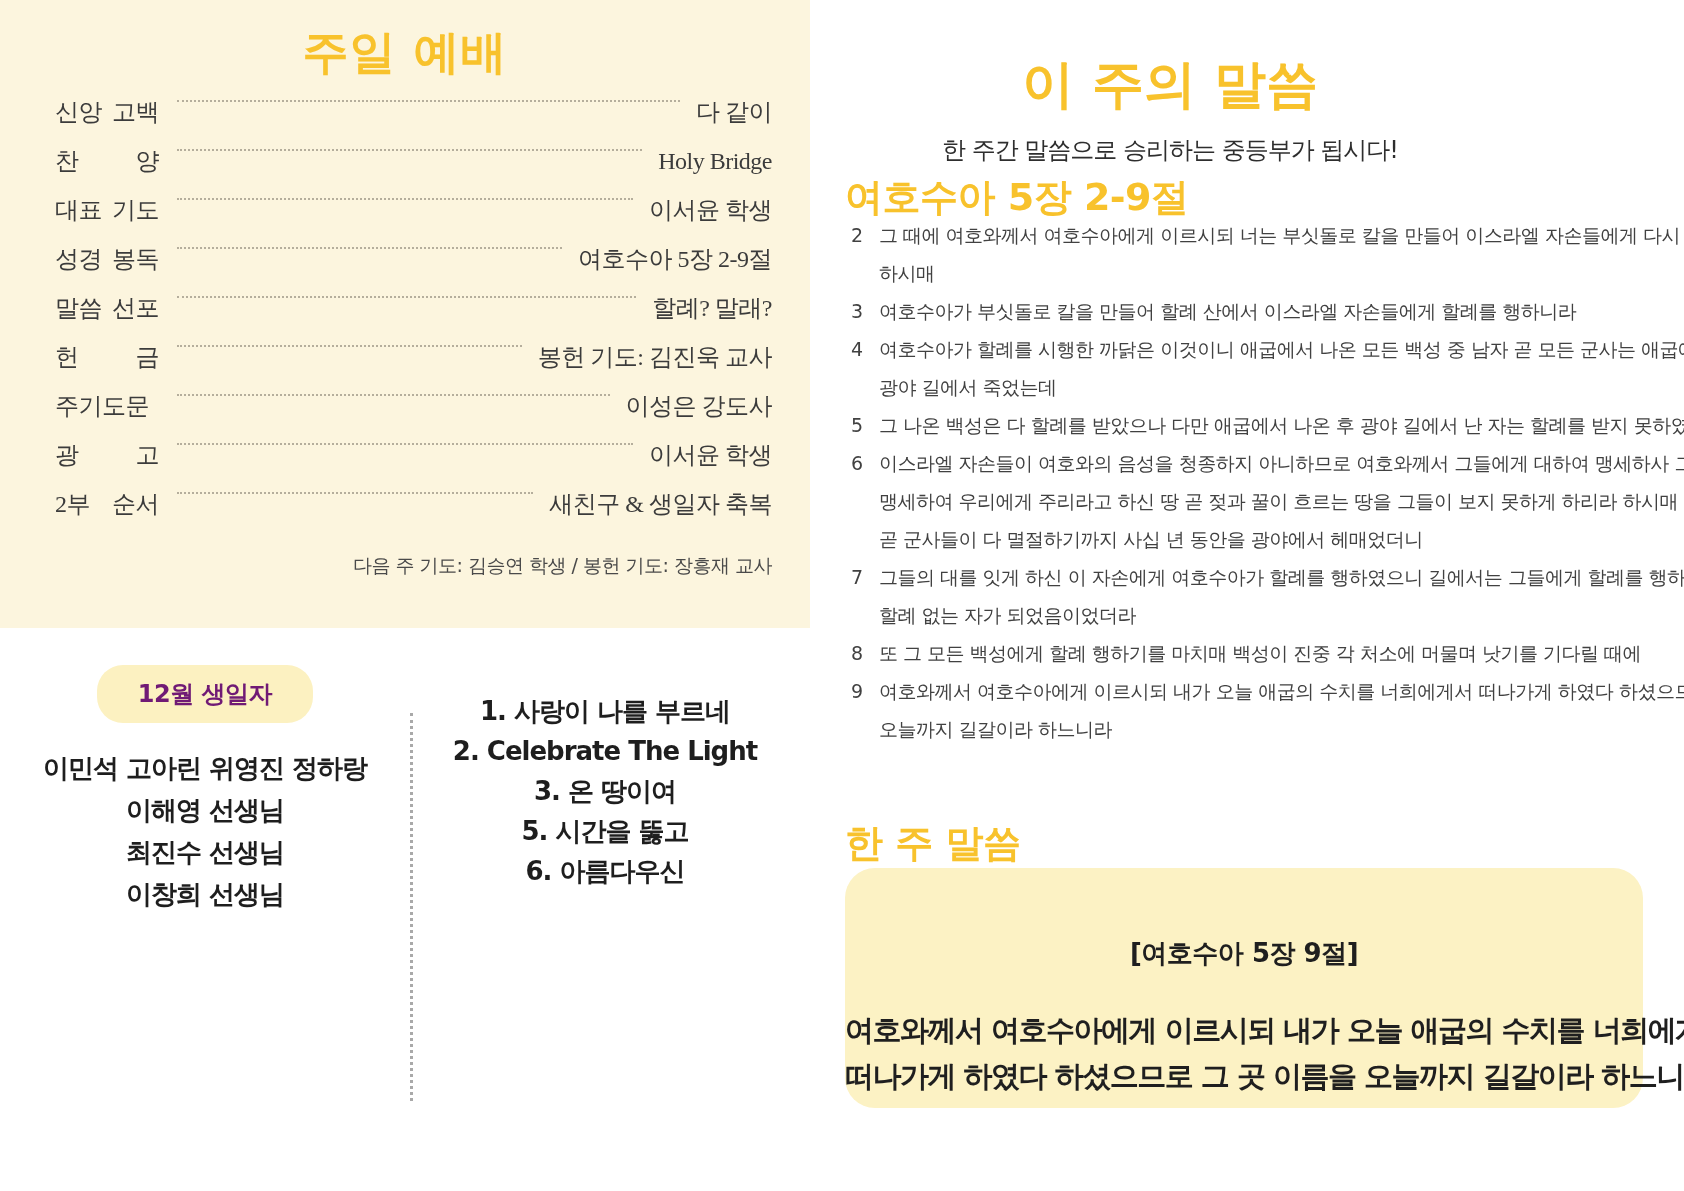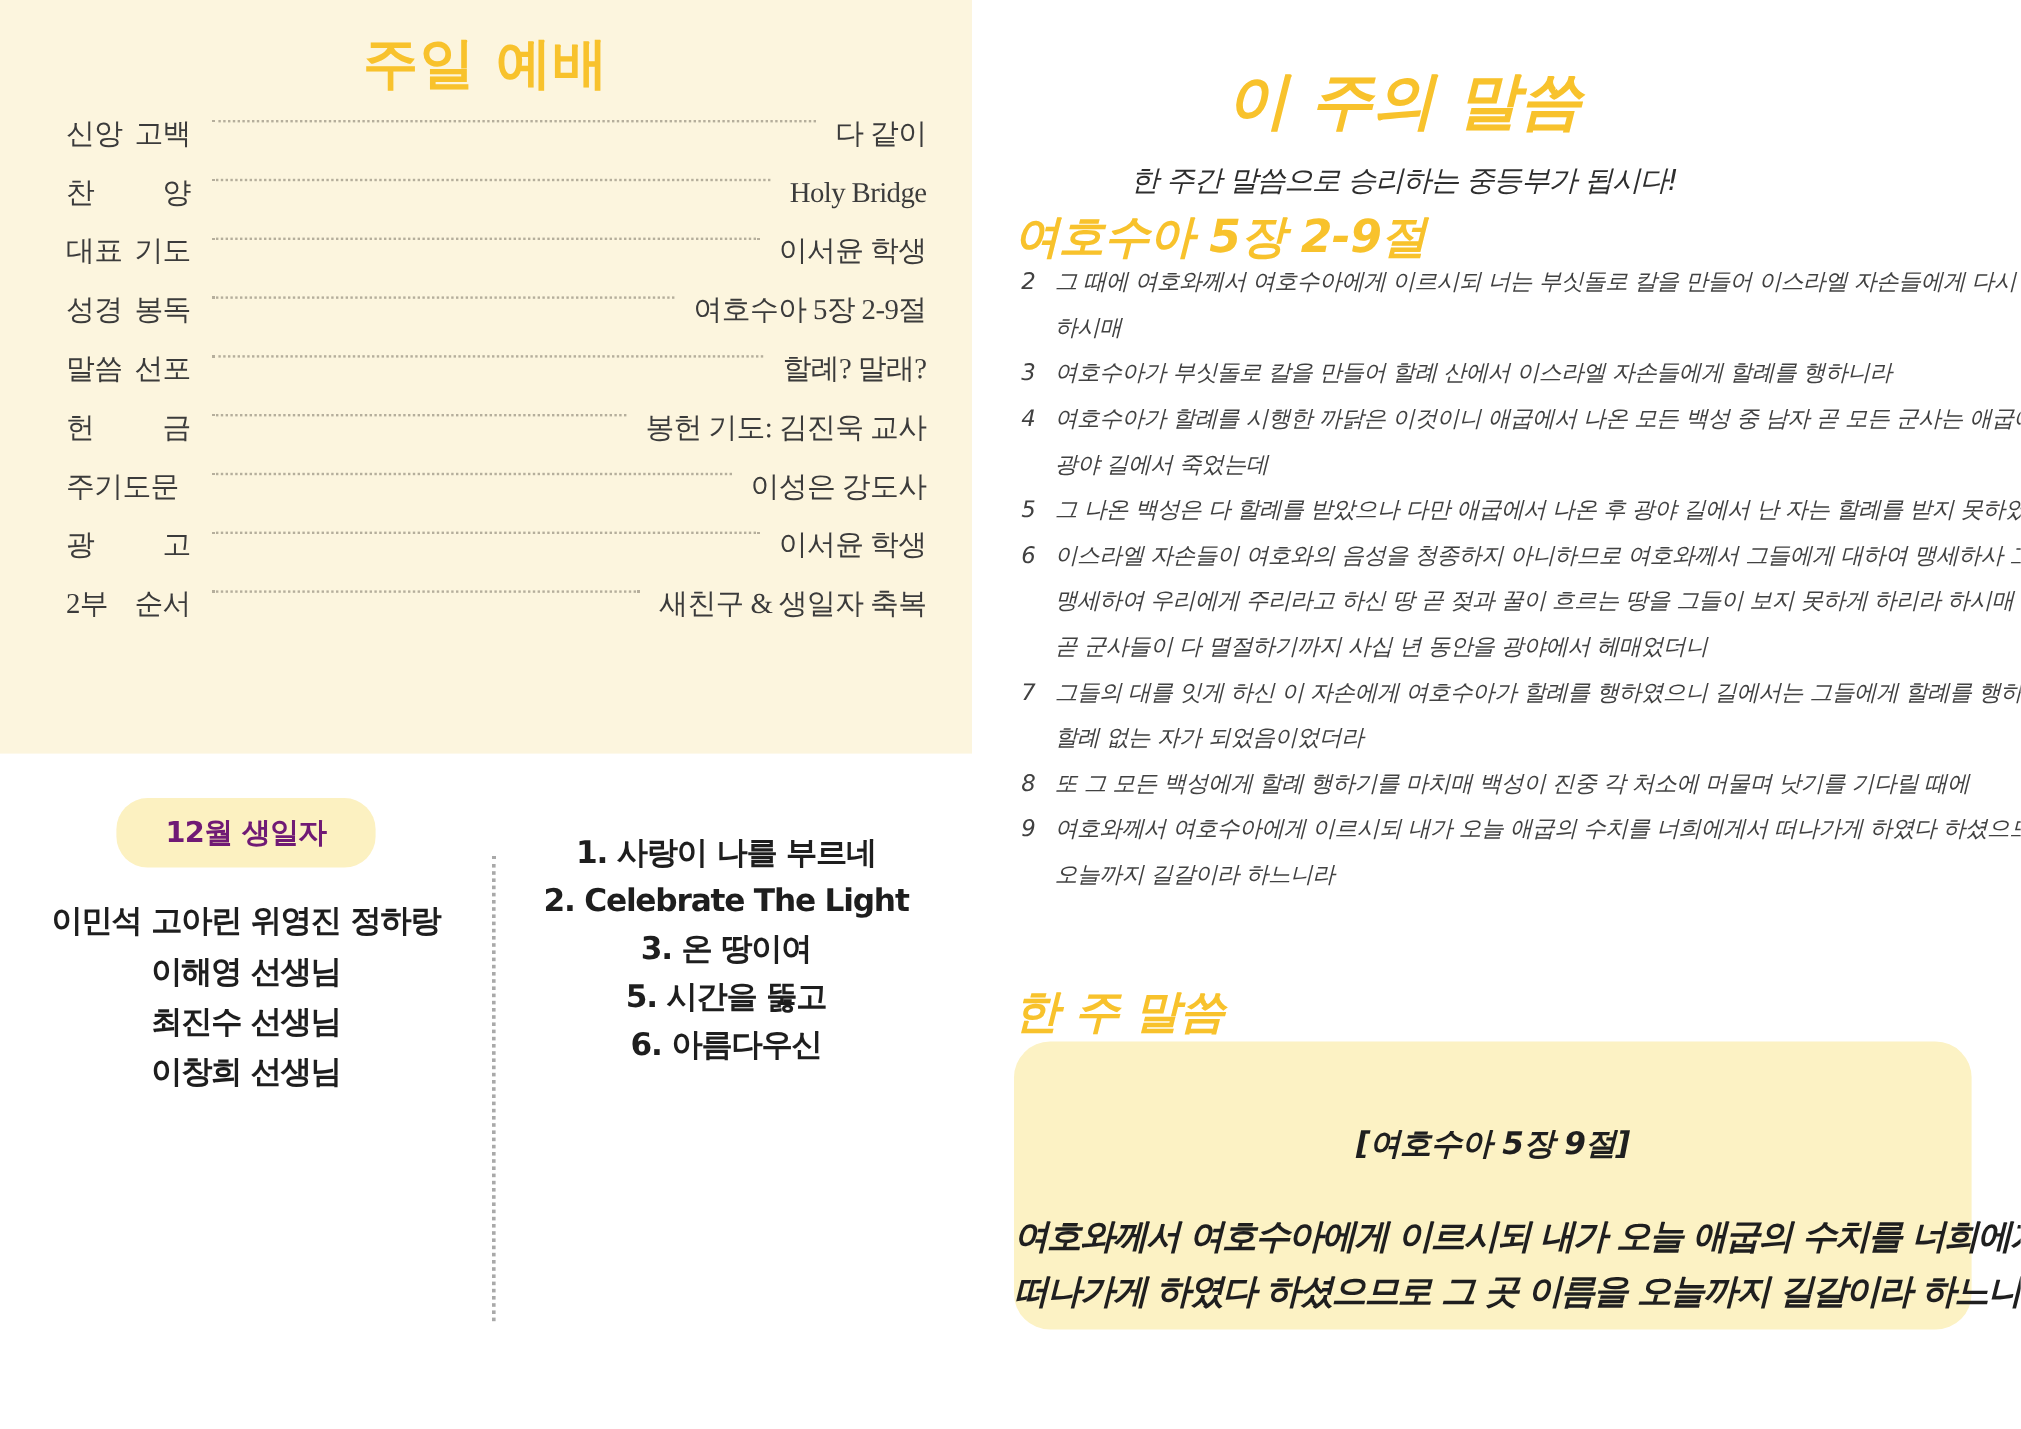--- a/index.html
+++ b/index.html
@@ -117,21 +117,21 @@
   .v-divider{
     position:absolute;
     left:410px;top:713px;
     height:388px;width:0;
     border-left:3px dotted #a9a9a9;
   }
 
   
   .right-col{
     position:absolute;left:845px;top:0;
-    width:800px;height:1151px;font-style:italic;
+    width:800px;height:1151px;
   }
   .rtitle-wrap{
     position:absolute;top:50px;left:0;width:650px;
     text-align:center;
   }
   .rtitle{
     font-size:52px;
     font-weight:800;
     letter-spacing:0;
     color:var(--accent-gold);
@@ -249,20 +249,21 @@
         <span class="order-leader"></span>
         <span class="order-value">이서윤 학생</span>
       </div>
       <div class="order-row">
         <span class="order-label">2부 순서</span>
         <span class="order-leader"></span>
         <span class="order-value">새친구 &amp; 생일자 축복</span>
       </div>
     </div>
 
+    <div class="next-week-note">다음 주 기도: 김승연 학생 / 봉헌 기도: 장흥재 교사</div>
   </div>
 
   <div class="col-birthdays">
     <span class="pill">12월 생일자</span>
     <div class="name-list">
       <div class="name-line">이민석 고아린 위영진 정하랑</div>
       <div class="name-line">이해영 선생님</div>
       <div class="name-line">최진수 선생님</div>
       <div class="name-line">이창희 선생님</div>
     </div>

